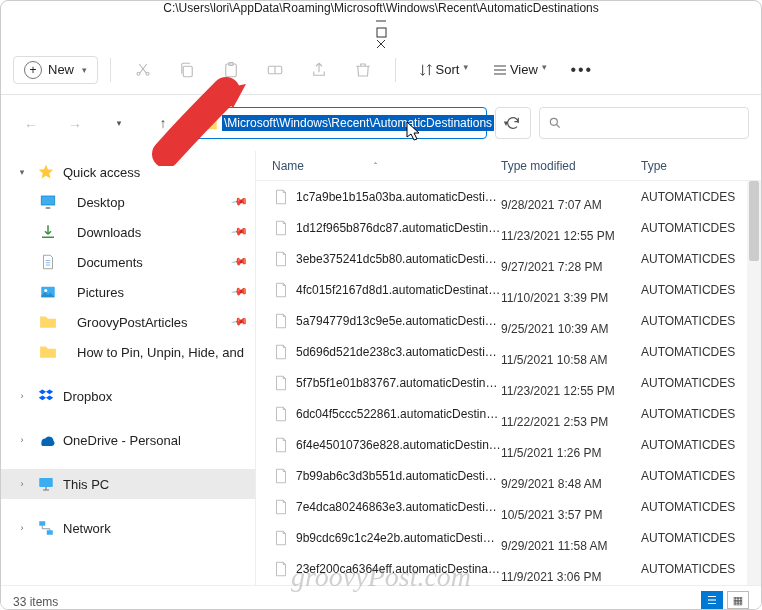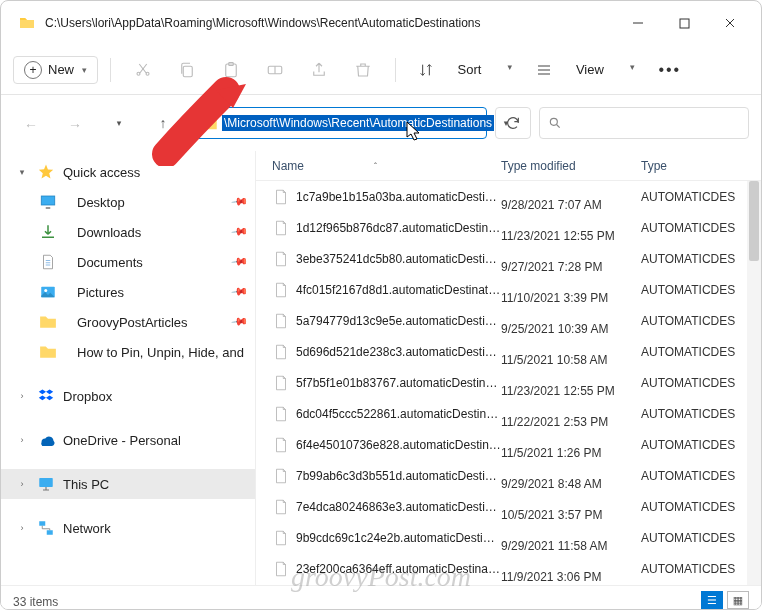--- a/index.html
+++ b/index.html
@@ -1,32 +1,32 @@
 <!DOCTYPE html>
 <html><head>
 <meta charset="utf-8">
 <style>
 * { box-sizing: border-box; margin: 0; padding: 0; font-family: "Segoe UI", Tahoma, sans-serif; }
 body { width: 762px; height: 610px; background: #fff; overflow: hidden; position: relative; border: 1px solid #ccc; border-radius: 8px; }
 
 
-.titlebar { display: flex; align-items: center; height: 44px; padding: 14px 8px; }
+.titlebar { display: flex; align-items: center; height: 44px; padding: 0 8px; flex-direction: column; }
 .titlebar .appicon { width: 16px; height: 16px; margin: 0 10px; }
 .titlebar .title { flex: 1; font-size: 12px; color: #222; }
 .title-btn { width: 46px; height: 32px; display: flex; align-items: center; justify-content: center; color: #333; }
 
 
 .toolbar { display: flex; align-items: center; height: 50px; border-bottom: 1px solid #e5e5e5; padding: 0 12px; gap: 4px; }
 .newbtn { display: flex; align-items: center; gap: 6px; border: 1px solid #ddd; border-radius: 4px; padding: 4px 10px; font-size: 13px; color: #222; }
 .newbtn .plus { width: 18px; height: 18px; border-radius: 50%; border: 1px solid #777; display: flex; align-items: center; justify-content: center; font-size: 12px; }
 .chev { font-size: 9px; color: #666; margin-left: 2px; }
 .divider { width: 1px; height: 24px; background: #e0e0e0; margin: 0 8px; }
 .tool-icon { width: 40px; height: 36px; display: flex; align-items: center; justify-content: center; color: #666; border-radius: 4px; }
 .tool-icon.off { color: #bbb; }
-.tool-text { display: flex; gap: 24px; padding: 4px 10px; font-size: 13px; color: #222; border-radius: 4px; }
+.tool-text { display: flex; gap: 2px; padding: 4px 10px; font-size: 13px; color: #222; border-radius: 4px; }
 .dots { letter-spacing: 2px; font-size: 16px; color: #333; padding: 4px 10px; }
 
 
 .addrrow { display: flex; align-items: center; height: 56px; padding: 0 12px; gap: 8px; }
 .navbtn { width: 36px; height: 36px; display: flex; align-items: center; justify-content: center; color: #555; border-radius: 4px; font-size: 14px; }
 .navbtn.off { color: #bbb; }
 .addrbox { flex: 1; display: flex; align-items: center; border: 1px solid #0078d4; border-radius: 4px; height: 32px; padding: 0 4px; position: relative; min-width: 0; }
 .addrbox .ficon { width: 20px; height: 20px; margin: 0 4px; flex-shrink: 0; }
 .addrbox .addrtext { background: #0060c0; color: #fff; font-size: 12px; padding: 1px 2px; white-space: nowrap; }
 .addrbox .adchev { width: 24px; text-align: center; color: #555; font-size: 9px; flex-shrink: 0; margin-left: auto; }

